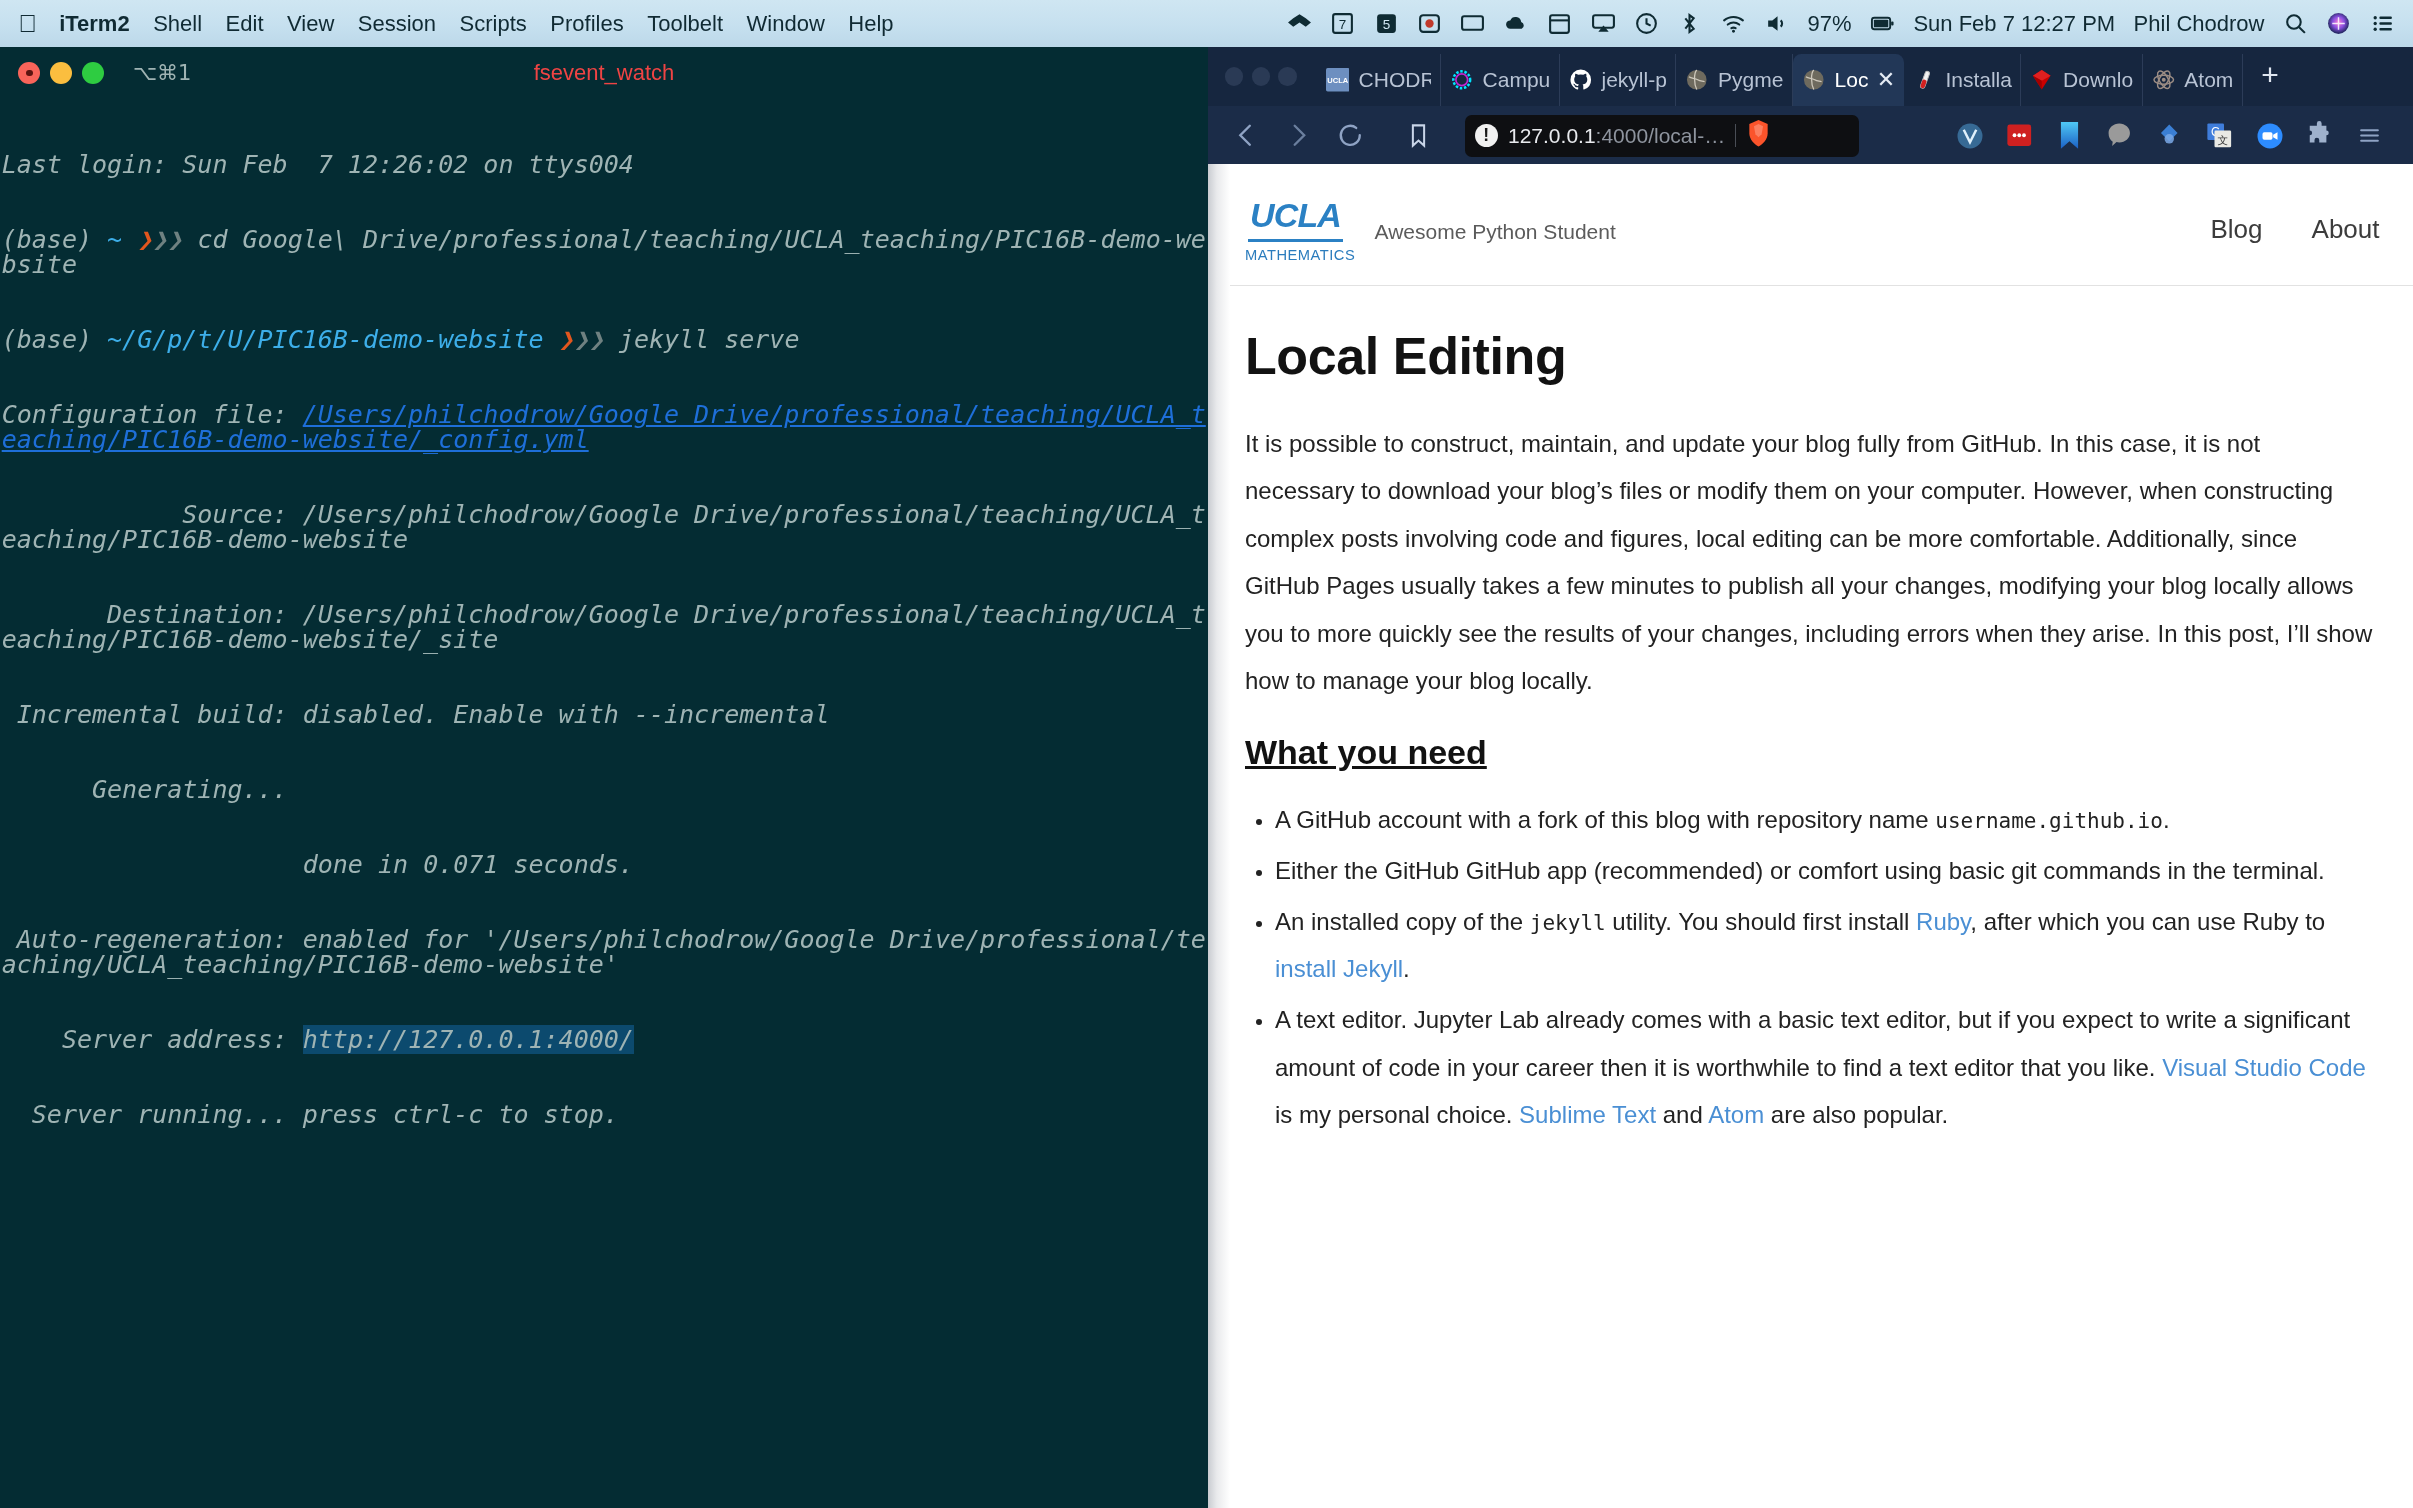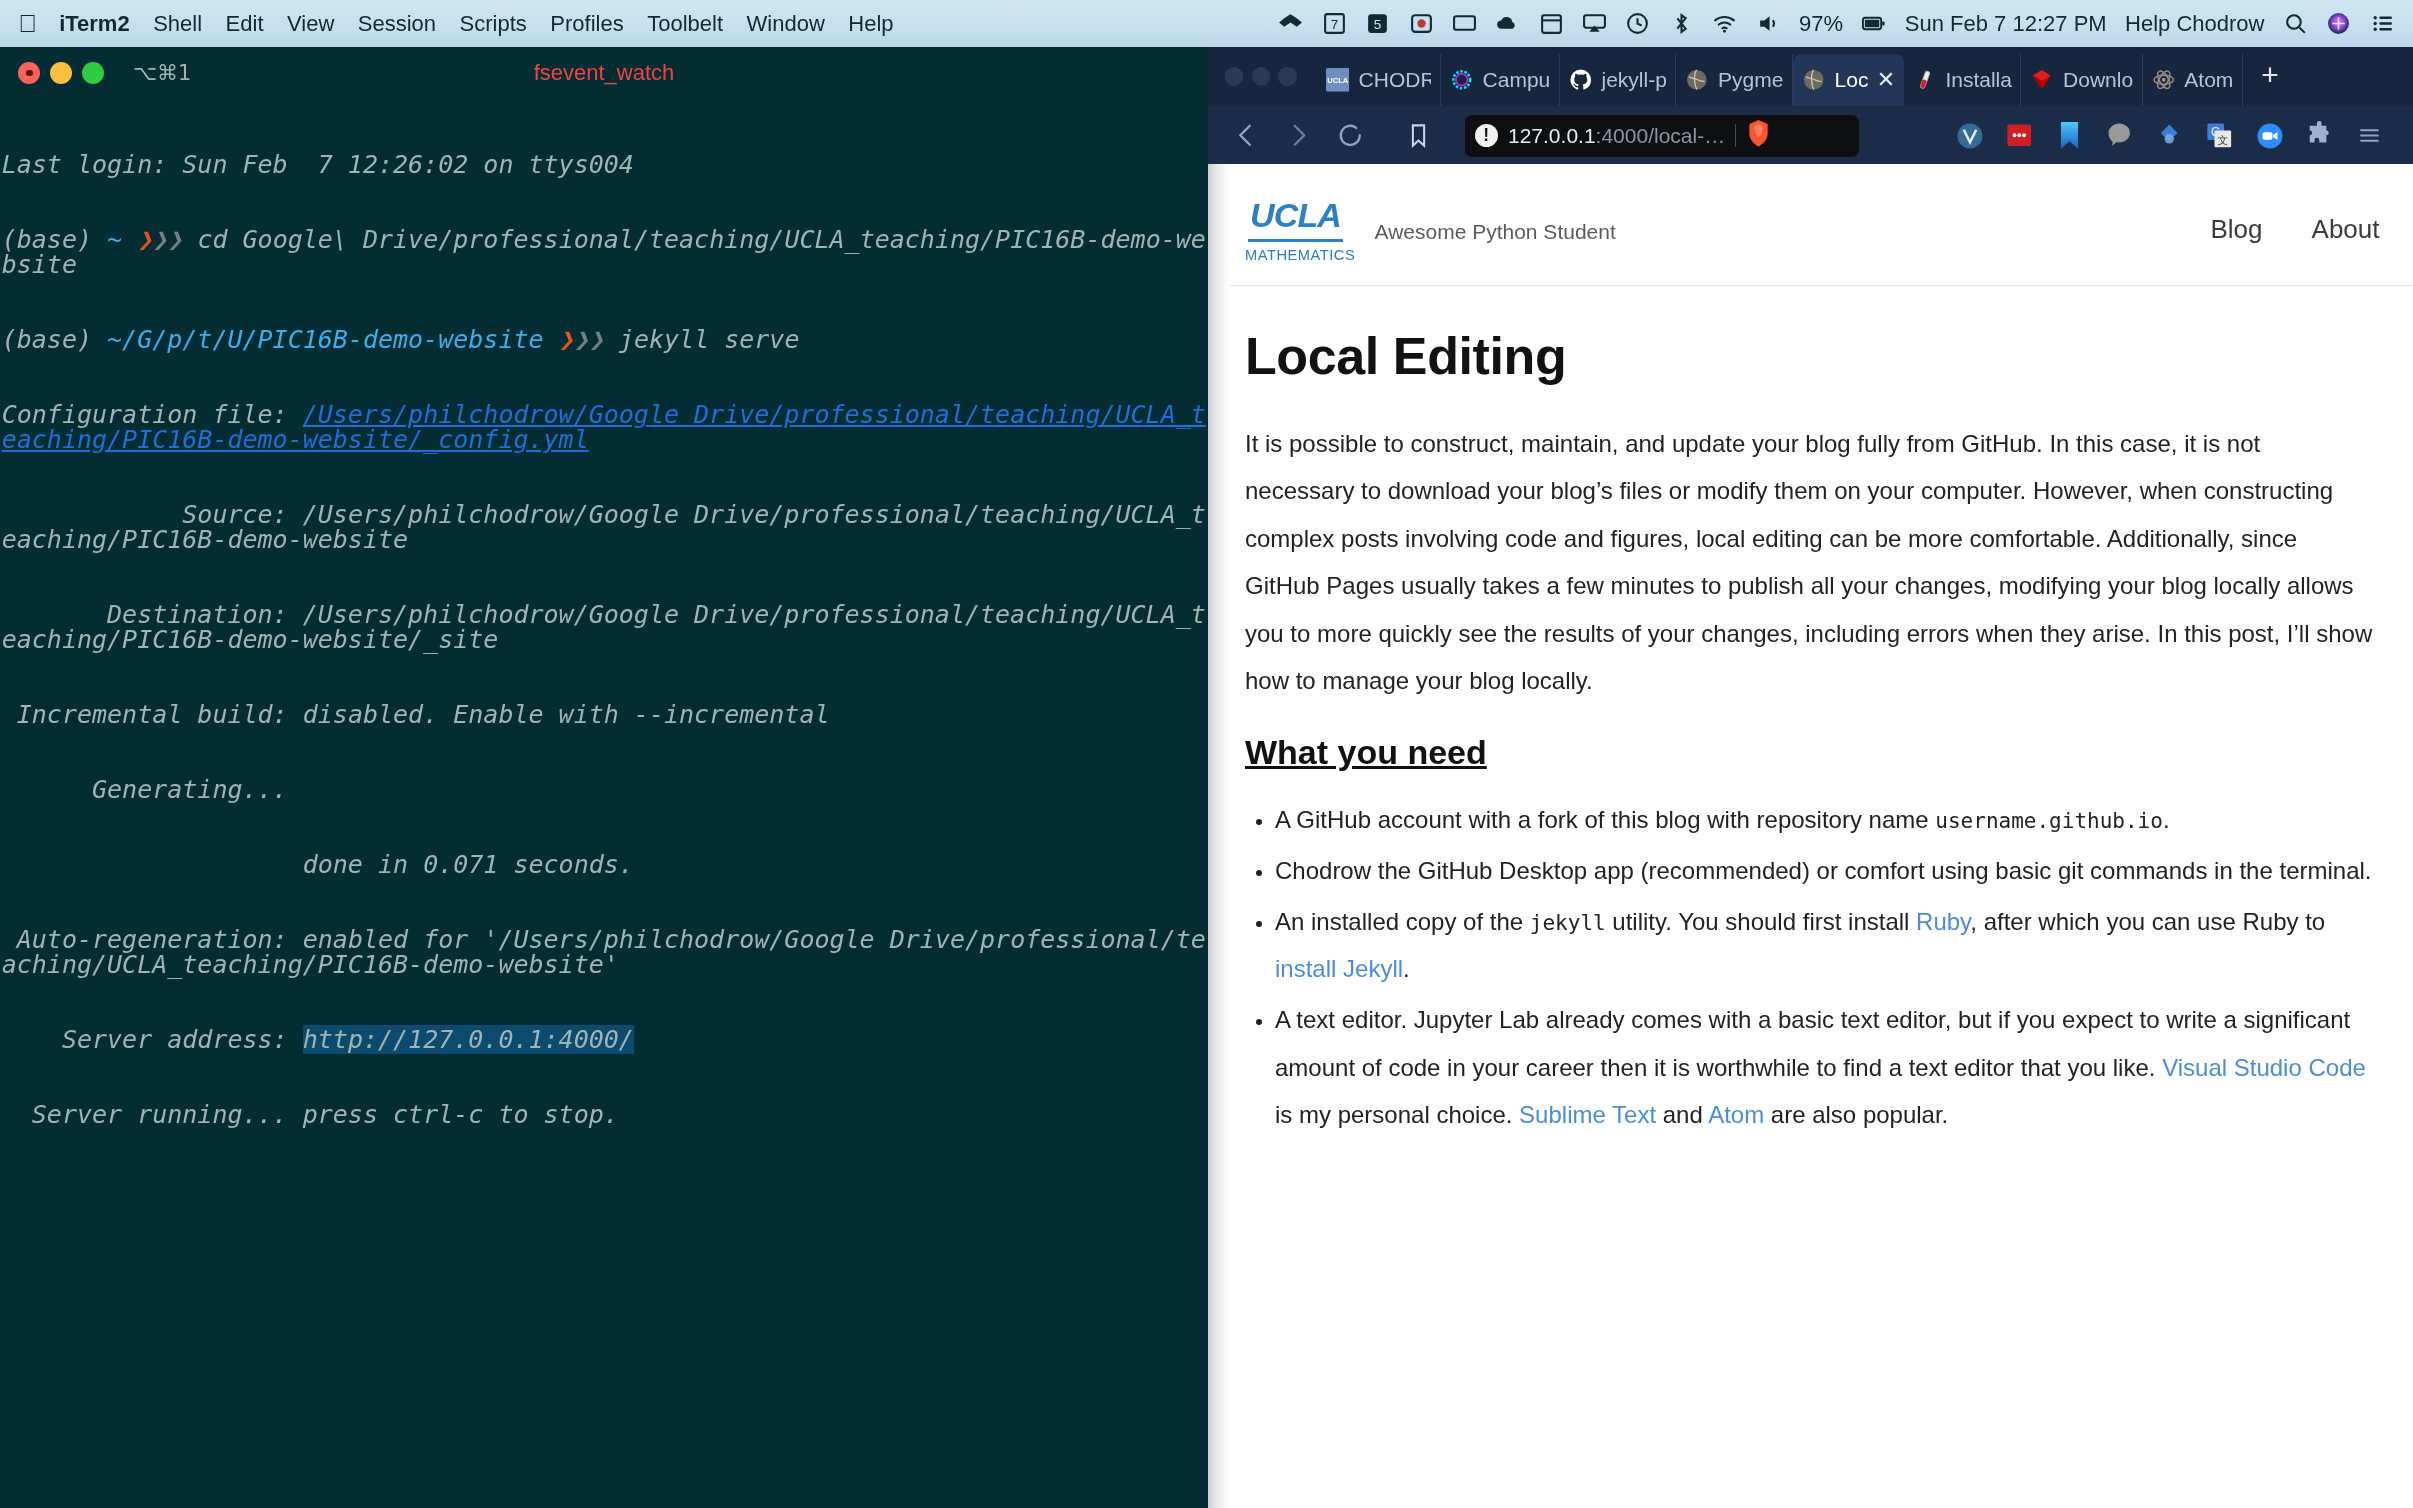--- a/index.html
+++ b/index.html
@@ -269,21 +269,21 @@
   </span>
   <span class="rt">97%</span>
   <span class="rt">
     <svg class="stat-ico" viewBox="0 0 26 24">
         <rect x="2" y="6" width="19" height="12" rx="2.5" fill="none" stroke="#0f2b33" stroke-width="2"></rect>
         <rect x="4" y="8" width="15" height="8" rx="1" fill="#0f2b33"></rect>
         <rect x="22" y="10" width="2.5" height="4" rx="1" fill="#0f2b33"></rect>
       </svg>
   </span>
   <span class="rt">Sun Feb 7  12:27 PM</span>
-  <span class="rt">Help Chodrow</span>
+  <span class="rt">Phil Chodrow</span>
   <span class="rt">
     <svg class="stat-ico" viewBox="0 0 24 24">
         <circle cx="10.5" cy="10.5" r="6.5" fill="none" stroke="#0f2b33" stroke-width="2"></circle>
         <path d="M15.5 15.5L21 21" stroke="#0f2b33" stroke-width="2"></path>
       </svg>
   </span>
   <span class="rt">
     <svg class="stat-ico" viewBox="0 0 24 24">
         <defs>
           <radialGradient id="sg" cx="50%" cy="45%">
@@ -551,20 +551,20 @@
         <a href="#">About</a>
       </nav>
     </div>
 
     <div id="article">
       <h1 id="post-title">Local Editing</h1>
       <p>It is possible to construct, maintain, and update your blog fully from GitHub. In this case, it is not necessary to download your blog’s files or modify them on your computer. However, when constructing complex posts involving code and figures, local editing can be more comfortable. Additionally, since GitHub Pages usually takes a few minutes to publish all your changes, modifying your blog locally allows you to more quickly see the results of your changes, including errors when they arise. In this post, I’ll show how to manage your blog locally.</p>
       <h2 id="sec-heading">What you need</h2>
       <ul>
         <li><span>A GitHub account with a fork of this blog with repository name </span><code>username.github.io</code><span>.</span></li>
-        <li>Chodrow the GitHub Desktop app (recommended) or comfort using basic git commands in the terminal.</li>
+        <li>Either the GitHub GitHub app (recommended) or comfort using basic git commands in the terminal.</li>
         <li><span>An installed copy of the </span><code>jekyll</code><span> utility. You should first install </span><a href="#">Ruby</a><span>, after which you can use Ruby to </span><a href="#">install Jekyll</a><span>.</span></li>
         <li><span>A text editor. Jupyter Lab already comes with a basic text editor, but if you expect to write a significant amount of code in your career then it is worthwhile to find a text editor that you like. </span><a href="#">Visual Studio Code</a><span> is my personal choice. </span><a href="#">Sublime Text</a><span> and </span><a href="#">Atom</a><span> are also popular.</span></li>
       </ul>
     </div>
   </div>
 </div>
 
 
 </body></html>

